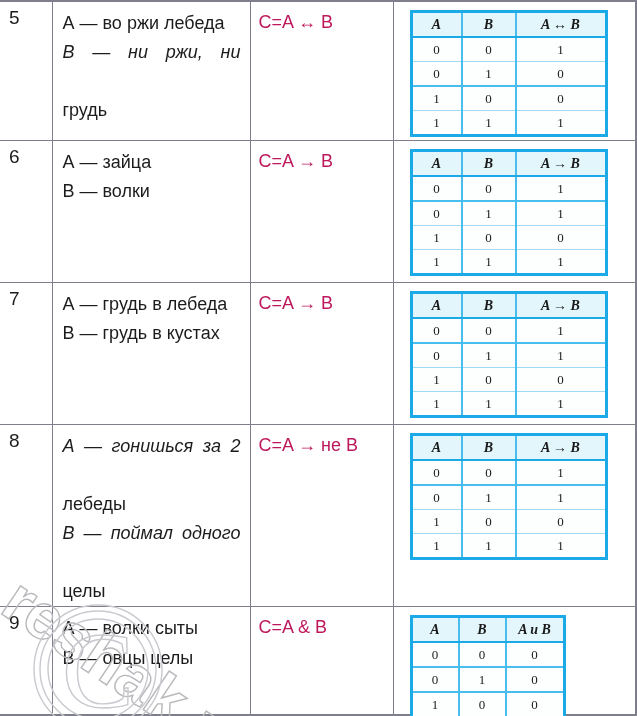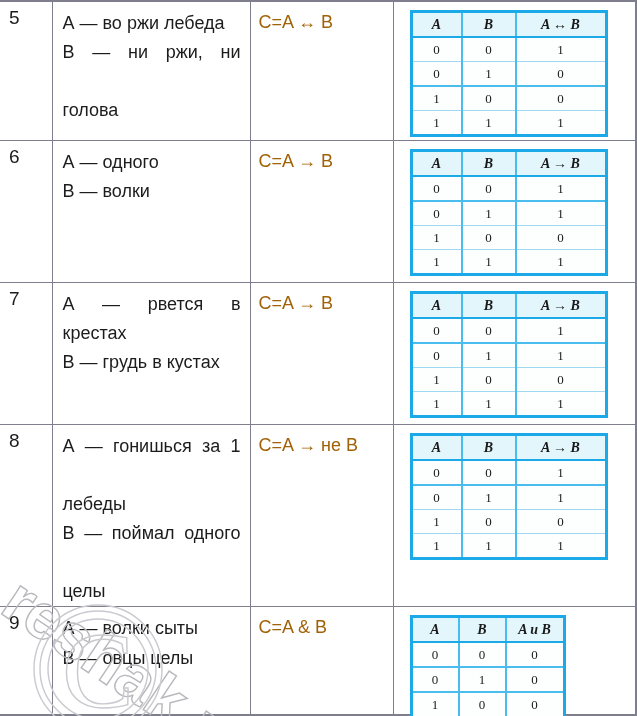--- a/index.html
+++ b/index.html
@@ -72,30 +72,31 @@
     padding: 7px 9px 0 10px;
     line-height: 1.62;
     text-align: justify;
     text-justify: inter-word;
   }
   .txt .line {
     display: block;
   }
   .txt .justify {
     text-align: justify;
+    font-style: italic;
   }
   .txt .justify::after {
     content: "";
     display: inline-block;
     width: 100%;
   }
 
   .formula {
     font-size: 18px;
-    color: #a16207;
+    color: #be185d;
     padding: 7px 0 0 8px;
     line-height: 1.5;
     white-space: nowrap;
   }
 
   
   .tt-wrap {
     padding: 8px 0 0 16px;
   }
   .ttable {
@@ -183,21 +184,21 @@
     <tbody>
 
       <tr class="row-h1">
         <td>
           <div class="num">5</div>
         </td>
         <td>
           <div class="txt">
             <span class="line">А — во ржи лебеда</span>
             <span class="line justify">В — ни ржи, ни</span>
-            <span class="line">голова</span>
+            <span class="line">грудь</span>
           </div>
         </td>
         <td>
           <div class="formula">C=A ↔ B</div>
         </td>
         <td class="cell-truth">
           <div class="tt-wrap">
             <table class="ttable wide">
               <tbody>
                 <tr class="head">
@@ -230,21 +231,21 @@
           </div>
         </td>
       </tr>
 
       <tr class="row-h2">
         <td>
           <div class="num">6</div>
         </td>
         <td>
           <div class="txt">
-            <span class="line">А — одного</span>
+            <span class="line">А — зайца</span>
             <span class="line">В — волки</span>
           </div>
         </td>
         <td>
           <div class="formula">C=A → B</div>
         </td>
         <td class="cell-truth">
           <div class="tt-wrap">
             <table class="ttable wide">
               <tbody>
@@ -278,21 +279,21 @@
           </div>
         </td>
       </tr>
 
       <tr class="row-h3">
         <td>
           <div class="num">7</div>
         </td>
         <td>
           <div class="txt">
-            <span class="line">А — рвется в крестах</span>
+            <span class="line">А — грудь в лебеда</span>
             <span class="line">В — грудь в кустах</span>
           </div>
         </td>
         <td>
           <div class="formula">C=A → B</div>
         </td>
         <td class="cell-truth">
           <div class="tt-wrap">
             <table class="ttable wide">
               <tbody>
@@ -326,21 +327,21 @@
           </div>
         </td>
       </tr>
 
       <tr class="row-h4">
         <td>
           <div class="num">8</div>
         </td>
         <td>
           <div class="txt">
-            <span class="line justify">А — гонишься за 1</span>
+            <span class="line justify">А — гонишься за 2</span>
             <span class="line">лебеды</span>
             <span class="line justify">В — поймал одного</span>
             <span class="line">целы</span>
           </div>
         </td>
         <td>
           <div class="formula">C=A → не B</div>
         </td>
         <td class="cell-truth">
           <div class="tt-wrap">

